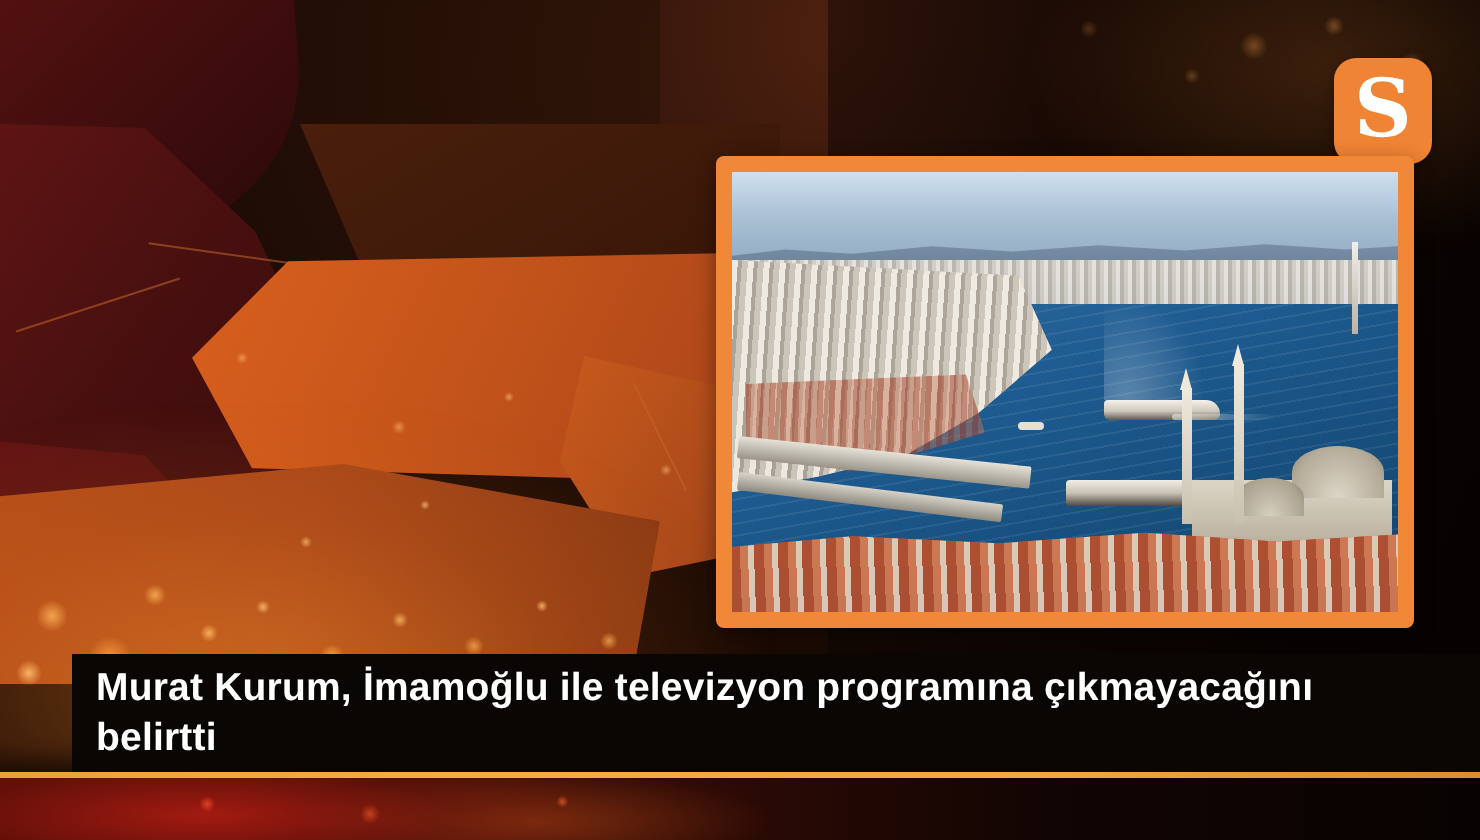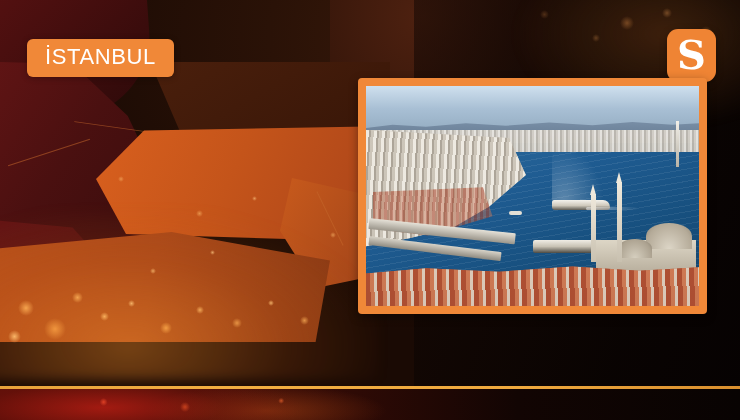--- a/index.html
+++ b/index.html
@@ -427,21 +427,20 @@
   <div class="bokeh" style="left:620px; top:16px;  width:14px; height:14px; background:radial-gradient(circle,rgba(220,140,70,0.40) 0%,rgba(200,110,50,0) 70%);"></div>
   <div class="bokeh" style="left:662px; top:8px;   width:10px; height:10px; background:radial-gradient(circle,rgba(225,150,80,0.38) 0%,rgba(200,110,50,0) 70%);"></div>
   <div class="bokeh" style="left:700px; top:26px;  width:12px; height:12px; background:radial-gradient(circle,rgba(220,140,70,0.34) 0%,rgba(200,110,50,0) 70%);"></div>
   <div class="bokeh" style="left:592px; top:34px;  width:8px;  height:8px;  background:radial-gradient(circle,rgba(225,150,80,0.30) 0%,rgba(200,110,50,0) 70%);"></div>
   <div class="bokeh" style="left:540px; top:10px;  width:9px;  height:9px;  background:radial-gradient(circle,rgba(220,140,70,0.25) 0%,rgba(200,110,50,0) 70%);"></div>
 
   <div class="hairline" style="left:6px;  top:152px; width:86px; transform:rotate(-18deg);"></div>
   <div class="hairline" style="left:74px; top:126px; width:70px; transform:rotate(8deg);"></div>
   <div class="hairline" style="left:300px;top:218px; width:60px; transform:rotate(64deg);"></div>
 
-  <div class="city-badge">İSTANBUL</div>
 
   <div class="logo-badge">
     <span class="glyph">S</span>
   </div>
 
   <div class="photo-frame">
     <div class="photo-inner">
       <div class="ph-sky"></div>
       <div class="ph-farhills"></div>
       <div class="ph-farcity"></div>
@@ -458,17 +457,20 @@
       <div class="ph-ship2"></div>
       <div class="ph-mosquebody"></div>
       <div class="ph-dome"></div>
       <div class="ph-dome2"></div>
       <div class="ph-minaret1"></div>
       <div class="ph-minaret2"></div>
       <div class="ph-foreground"></div>
     </div>
   </div>
 
+  <div class="caption-bar">
+    <div class="caption-text">Murat Kurum, İmamoğlu ile televizyon programına çıkmayacağını belirtti</div>
+  </div>
 
   <div class="gold-rule"></div>
   <div class="footer-strip"></div>
 
 </div>
 
 </body></html>

